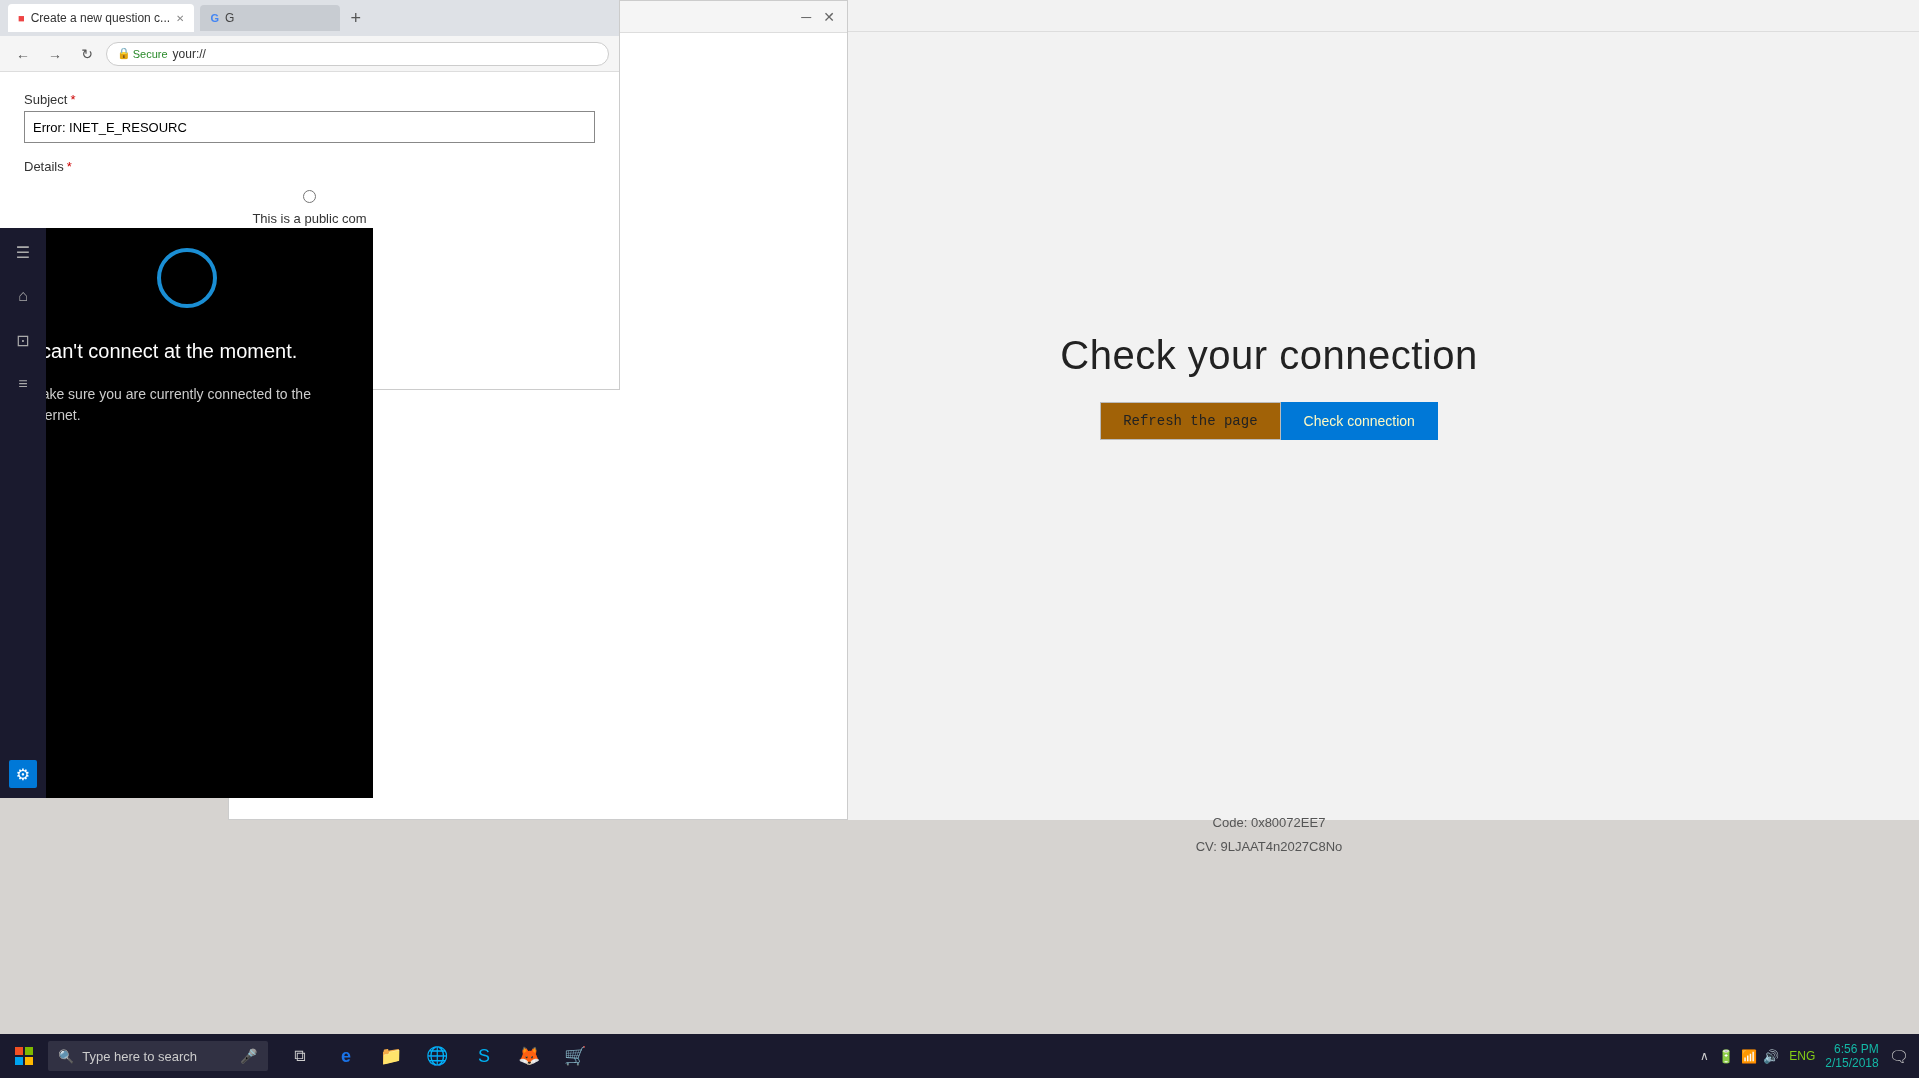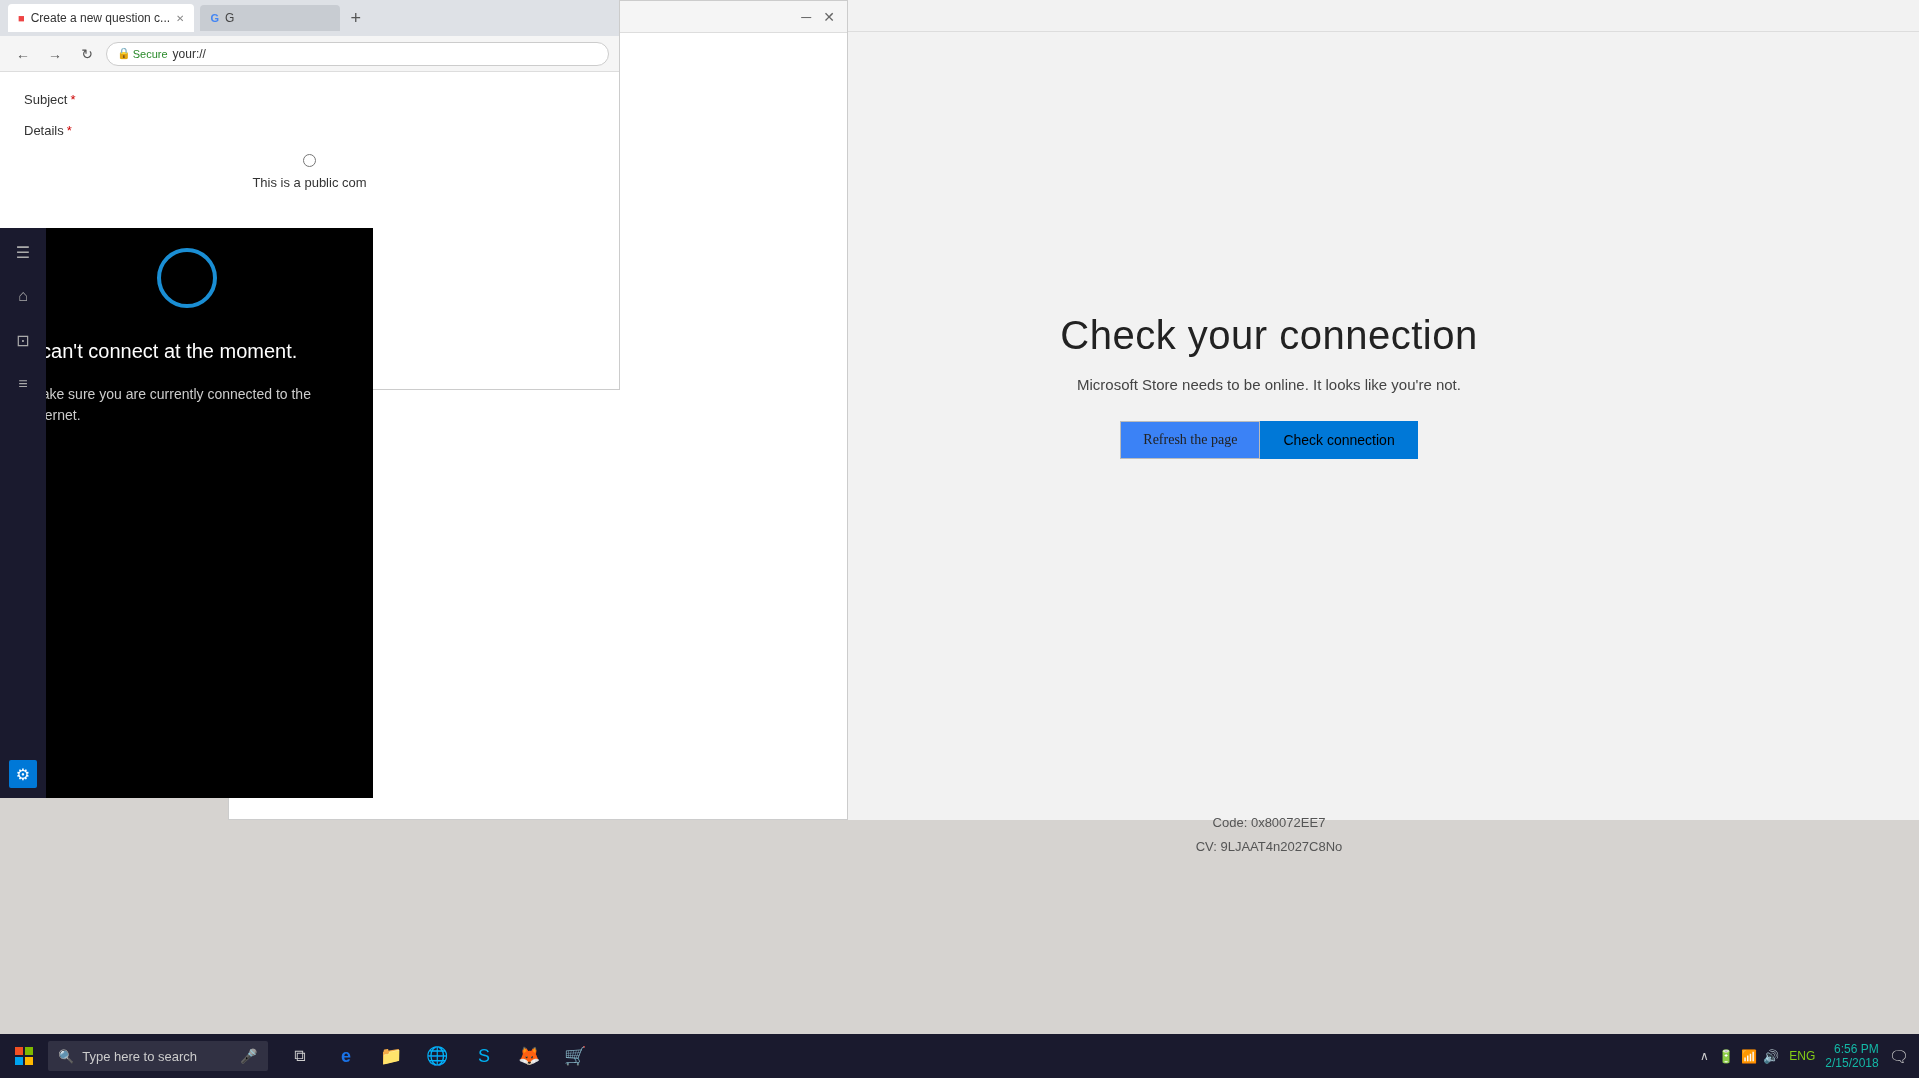--- a/index.html
+++ b/index.html
@@ -55,33 +55,33 @@
       max-width: 440px;
       line-height: 1.5;
     }
     .ms-store-buttons {
       display: flex;
       gap: 0;
       margin-top: 8px;
     }
     .btn-refresh {
       padding: 2px 22px;
-      background: #3b82f6;
+      background: #a16207;
       border: 1px solid #bbb;
       font-size: 14px;
       color: #222;
       cursor: pointer;
-      font-family: Liberation Serif, serif;
+      font-family: Liberation Mono, monospace;
     }
     .btn-check {
       padding: 10px 22px;
       background: #0078d7;
       border: 1px solid #0078d7;
       font-size: 14px;
-      color: #000000;
+      color: #fef9c3;
       cursor: pointer;
       font-family: 'Segoe UI', Arial, sans-serif;
     }
     .ms-store-footer {
       position: absolute;
       bottom: 220px;
       left: 619px;
       width: 1300px;
       text-align: center;
       font-size: 13px;
@@ -396,21 +396,20 @@
   </style>
 </head>
 <body>
 
 <div class="ms-store-window">
   <div class="ms-store-titlebar">
     <span>Microsoft Store</span>
   </div>
   <div class="ms-store-body">
     <div class="ms-store-title">Check your connection</div>
-    <div class="ms-store-subtitle">Microsoft Store needs to be online. It looks like you're not.</div>
     <div class="ms-store-buttons">
       <button class="btn-refresh">Refresh the page</button>
       <button class="btn-check">Check connection</button>
     </div>
   </div>
 </div>
 
 <div class="ms-store-footer">
   <div>Code: 0x80072EE7</div>
   <div>CV: 9LJAAT4n2027C8No</div>
@@ -456,20 +455,21 @@
       </span>
       <span>your://</span>
     </div>
   </div>
   <div class="browser-body">
     <div class="form-group">
       <div class="form-label">
         <span>Subject</span>
         <span class="required">*</span>
       </div>
+      <input class="form-input" type="text" value="Error: INET_E_RESOURC" style="">
     </div>
     <div class="form-group">
       <div class="form-label">
         <span>Details</span>
         <span class="required">*</span>
       </div>
     </div>
     <div class="form-radio">
       <input type="radio" style="">
       <span>This is a public com</span>

